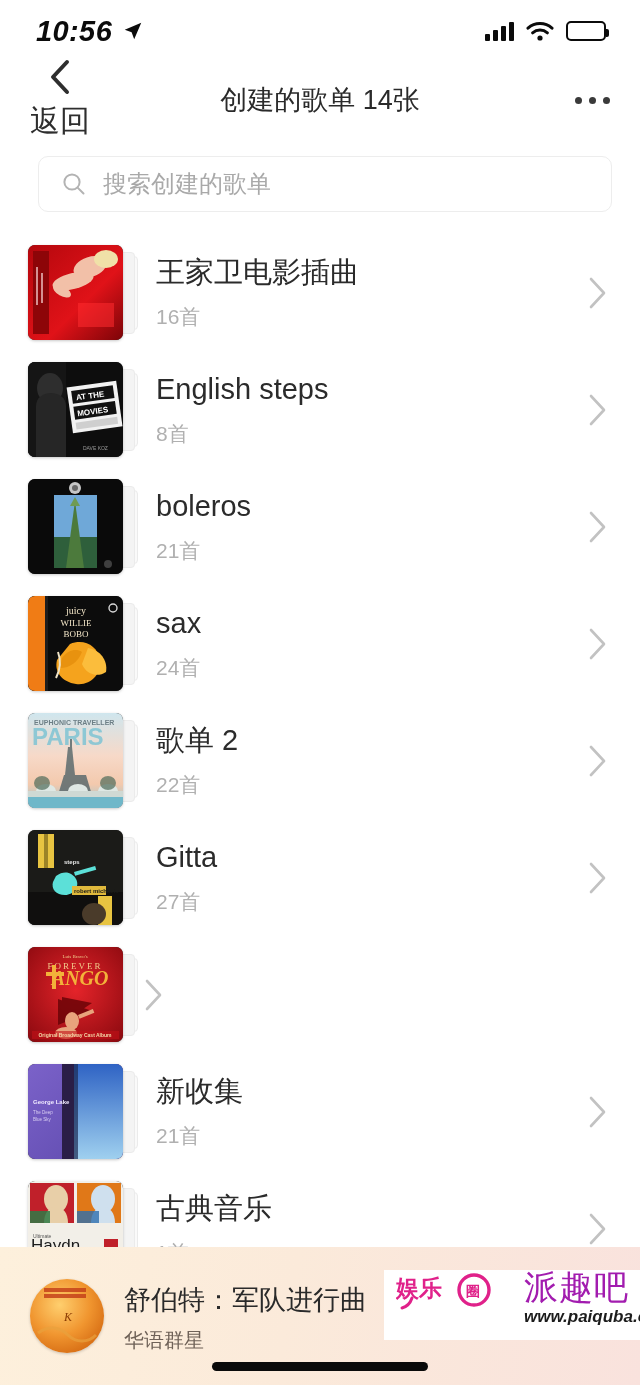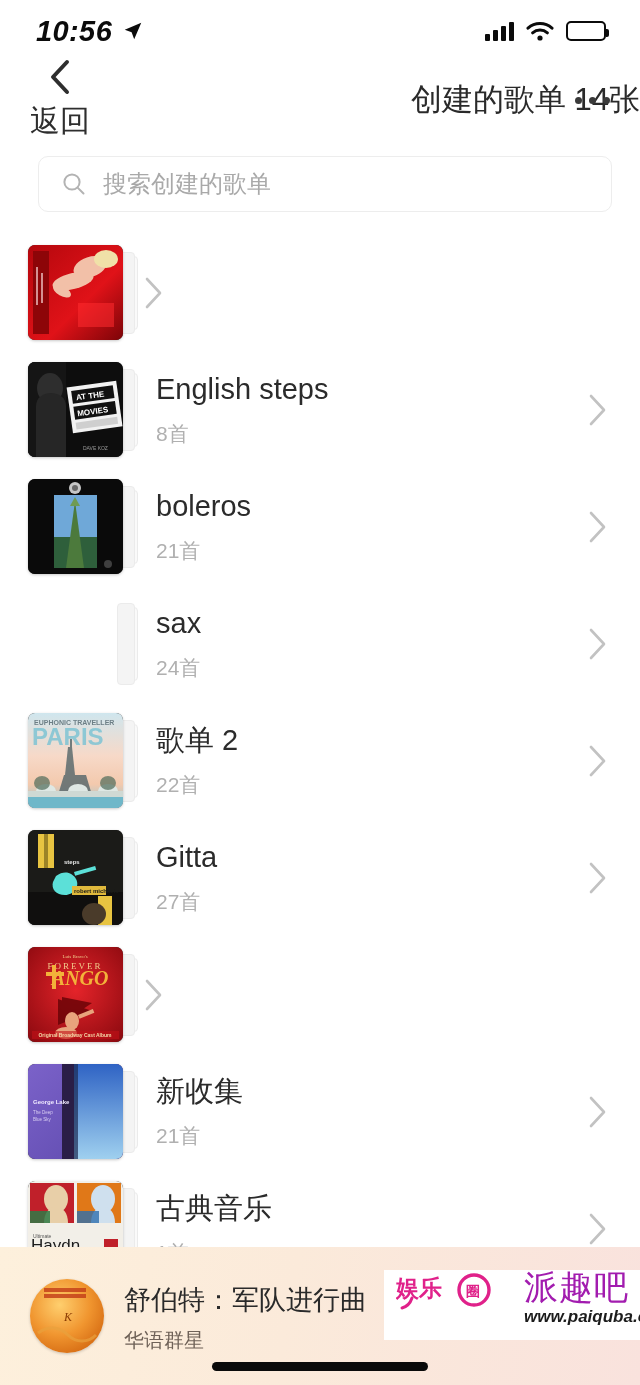--- a/index.html
+++ b/index.html
@@ -31,22 +31,22 @@
     background:#0b0b0b; border-radius:0 2px 2px 0; }
   .battery-fill{ height:100%; background:#0b0b0b; border-radius:2px; }
 
   
   .nav-bar{
     height:76px; display:flex; align-items:center; position:relative; padding:0 30px;
   }
   .nav-back{ display:flex; align-items:center; gap:6px; cursor:pointer; z-index:2;flex-direction:column; }
   .nav-back-label{ font-size:30px; color:#2e2e2e; }
   .nav-title{
-    position:absolute; left:0; right:0; text-align:right;
-    font-size:31px; color:#2a2a2a; pointer-events:none;
+    position:absolute; left:0; right:0; text-align:center;
+    font-size:27px; color:#2a2a2a; pointer-events:none;
   }
   .nav-more{
     margin-left:auto; display:flex; gap:7px; align-items:center; z-index:2; cursor:pointer;
   }
   .nav-more span{ width:7px; height:7px; border-radius:50%; background:#3a3a3a; display:block; }
 
   
   .search-wrap{ padding:18px 28px 22px;margin-left:10px; }
   .search-box{
     height:56px; border:1px solid #ededed; border-radius:10px;
@@ -180,20 +180,24 @@
       <ellipse cx="34" cy="46" rx="10" ry="5" transform="rotate(30 34 46)"></ellipse>
             </g>
     <ellipse cx="78" cy="14" rx="12" ry="9" fill="#f0e1a8"></ellipse>
     <rect x="50" y="58" width="36" height="24" fill="#ff2b30" opacity=".55"></rect>
     <g fill="#e8b5b5" opacity=".8">
               <rect x="8" y="22" width="2" height="38"></rect>
               <rect x="13" y="28" width="2" height="30"></rect>
             </g>
           </svg>
         </div>
+     </div>
+     <div class="row-text">
+       <div class="row-title">王家卫电影插曲</div>
+       <div class="row-sub">16首</div>
      </div>
      <div class="chev">
         <svg width="22" height="34" viewBox="0 0 22 34">
   <path d="M5 3l13 14L5 31" stroke="#c2c2c2" stroke-width="2.6" fill="none" stroke-linecap="round" stroke-linejoin="round"></path>
         </svg>
       </div>
     </div>
     <div class="row">
       <div class="cover-stack">
        <div class="sheet s2"></div>
@@ -252,20 +256,37 @@
      <div class="chev">
         <svg width="22" height="34" viewBox="0 0 22 34">
   <path d="M5 3l13 14L5 31" stroke="#c2c2c2" stroke-width="2.6" fill="none" stroke-linecap="round" stroke-linejoin="round"></path>
         </svg>
       </div>
     </div>
     <div class="row">
       <div class="cover-stack">
        <div class="sheet s2"></div>
         <div class="sheet"></div>
+       <div class="cover">
+          <svg viewBox="0 0 95 95">
+            <rect width="95" height="95" fill="#0c0c0c"></rect>
+    <rect x="0" y="0" width="17" height="95" fill="#f07c15"></rect>
+    <rect x="17" y="0" width="3" height="95" fill="#1d1d1d"></rect>
+    <text x="48" y="18" font-size="10" fill="#f3e6c8" text-anchor="middle" font-family="serif">juicy</text>
+    <text x="48" y="30" font-size="9" fill="#f3e6c8" text-anchor="middle" font-family="serif">WILLIE</text>
+    <text x="48" y="41" font-size="9" fill="#f3e6c8" text-anchor="middle" font-family="serif">BOBO</text>
+    <g fill="#f5a31d">
+              <path d="M42 48c14-6 28 2 30 16s-10 26-24 24-22-12-19-24z"></path>
+      <path d="M60 52c12 2 20 12 18 24-9 6-20 2-24-8z" fill="#fbbd3c"></path>
+      <path d="M34 62c6-8 14-10 20-6-4 10-12 16-22 16z" fill="#e8920f"></path>
+            </g>
+    <path d="M30 56c3 8 2 18-2 26" stroke="#efe3c6" stroke-width="2" fill="none"></path>
+    <circle cx="85" cy="12" r="4" fill="none" stroke="#d8d8d8" stroke-width="1.4"></circle>
+          </svg>
+        </div>
      </div>
      <div class="row-text">
        <div class="row-title">sax</div>
        <div class="row-sub">24首</div>
      </div>
      <div class="chev">
         <svg width="22" height="34" viewBox="0 0 22 34">
   <path d="M5 3l13 14L5 31" stroke="#c2c2c2" stroke-width="2.6" fill="none" stroke-linecap="round" stroke-linejoin="round"></path>
         </svg>
       </div>

